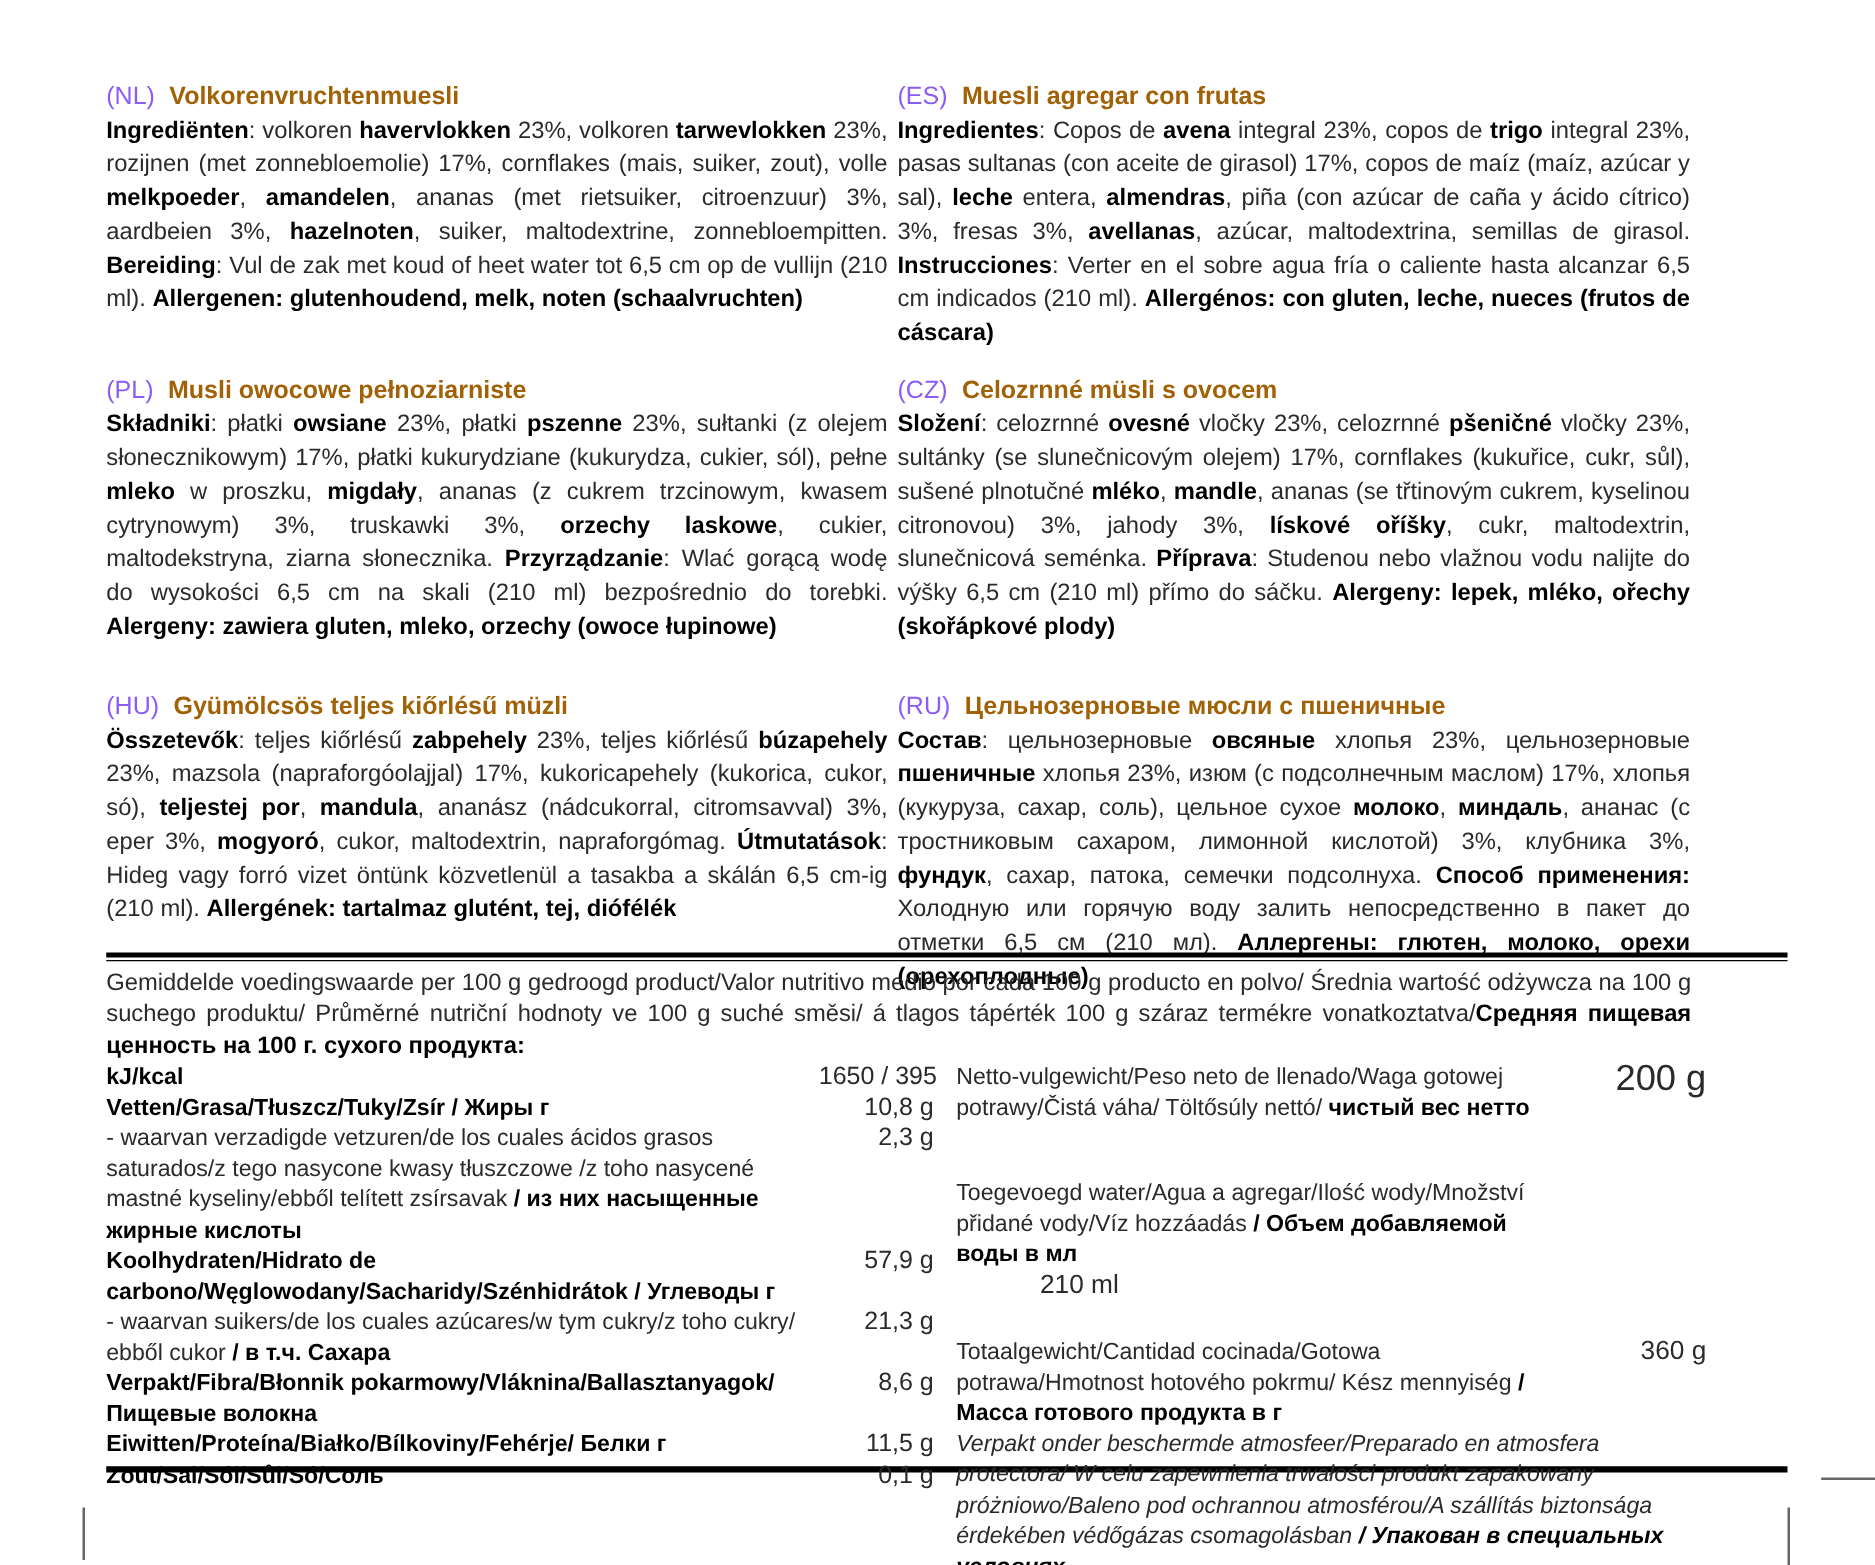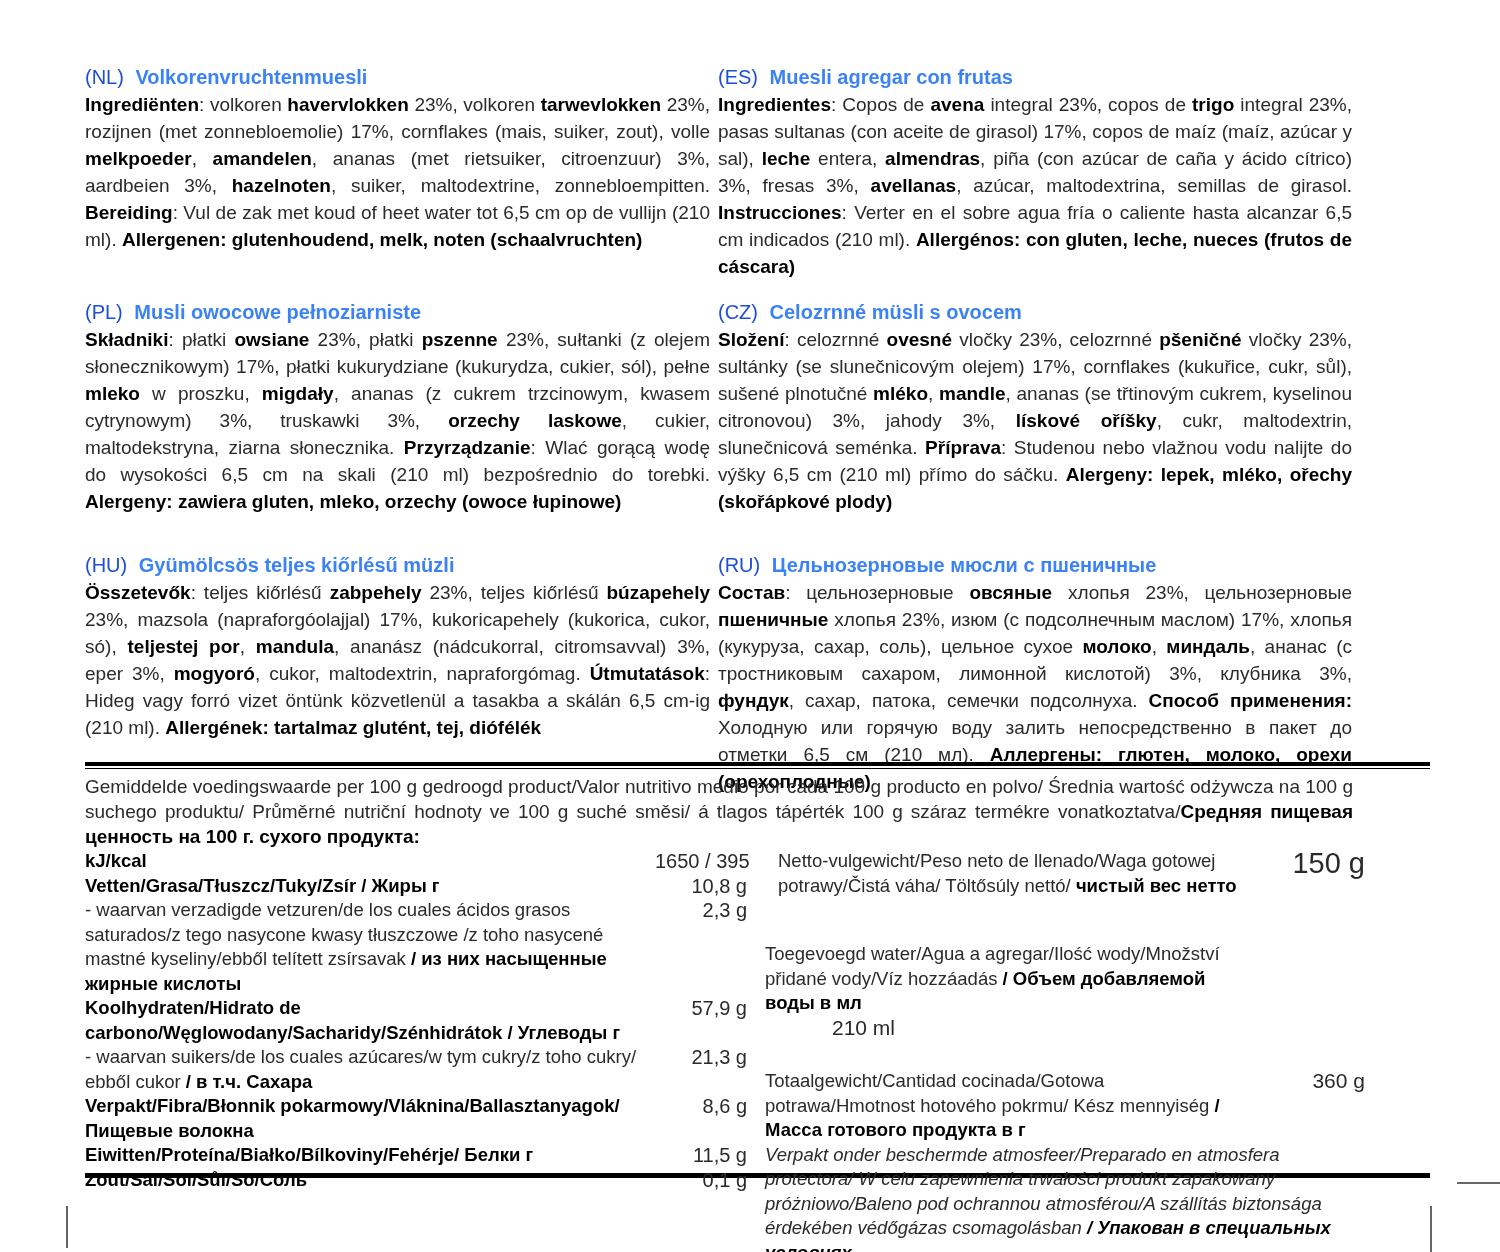--- a/index.html
+++ b/index.html
@@ -22,22 +22,22 @@
     font-size: 19px;
     line-height: 27px;
     text-align: justify;
   }
   .sec-head {
     font-size: 20px;
     line-height: 27px;
     text-align: left;
     white-space: nowrap;
   }
-  .sec-head .lang { color: #1d4ed8; font-weight: 400; }
-  .sec-head .title { color: #3b82f6; font-weight: 700; margin-left: 6px; }
+  .sec-head .lang { color: #8b5cf6; font-weight: 400; }
+  .sec-head .title { color: #a16207; font-weight: 700; margin-left: 6px; }
   .section p.body { margin: 0; }
   b { color: #000000; font-weight: 700; }
 
   
   .rule-top {
     position: absolute;
     left: 85px; top: 762px; width: 1345px;
     height: 2px;
     border-top: 4px solid #000;
     border-bottom: 1px solid #000;
@@ -73,21 +73,21 @@
     position: absolute;
     left: 765px; top: 849px; width: 600px;
     font-size: 18.5px;
     line-height: 24.5px;
   }
   .irow { display: flex; align-items: flex-start; }
   .ilabel { width: 470px; text-align: left; }
   .ilabel.full { width: 600px; font-style: italic; }
   .ivalue { width: 130px; text-align: right; white-space: nowrap; font-size: 21px; }
   .ivalue.big { font-size: 29px; line-height: 29px; }
-  .irow-0 { margin-bottom: 44px; margin-left: 13px; }
+  .irow-0 { margin-bottom: 44px; }
   .irow-1 { margin-bottom: 24px; flex-direction: column; }
   .irow-2 { margin-bottom: 0; margin-top: 29px; }
 
   
   .mark { position: absolute; background: #666; }
   .mark-bl-v  { left: 66px;  top: 1206px; width: 2px;  height: 42px; }
   .mark-br-v  { left: 1430px; top: 1206px; width: 2px; height: 46px; }
   .mark-br-h  { left: 1457px; top: 1182px; width: 43px; height: 2px; }
 </style>
 </head>
@@ -177,21 +177,21 @@
   </div>
   <div class="nrow">
     <div class="nlabel"><b>Zout/Sal/Sól/Sůl/Só/Соль</b></div>
     <div class="nvalue">0,1 g</div>
   </div>
 </div>
 
 <div class="ninfo">
   <div class="irow irow-0">
     <div class="ilabel">Netto-vulgewicht/Peso neto de llenado/Waga gotowej potrawy/Čistá váha/ Töltősúly nettó/ <b>чистый вес нетто</b></div>
-    <div class="ivalue big">150 g</div>
+    <div class="ivalue big">200 g</div>
   </div>
   <div class="irow irow-1">
     <div class="ilabel">Toegevoegd water/Agua a agregar/Ilość wody/Množství přidané vody/Víz hozzáadás <b>/ Объем добавляемой воды в мл</b></div>
     <div class="ivalue">210 ml</div>
   </div>
   <div class="irow irow-2">
     <div class="ilabel">Totaalgewicht/Cantidad cocinada/Gotowa potrawa/Hmotnost hotového pokrmu/ Kész mennyiség <b>/ Масса готового продукта в г</b></div>
     <div class="ivalue">360 g</div>
   </div>
   <div class="irow">

